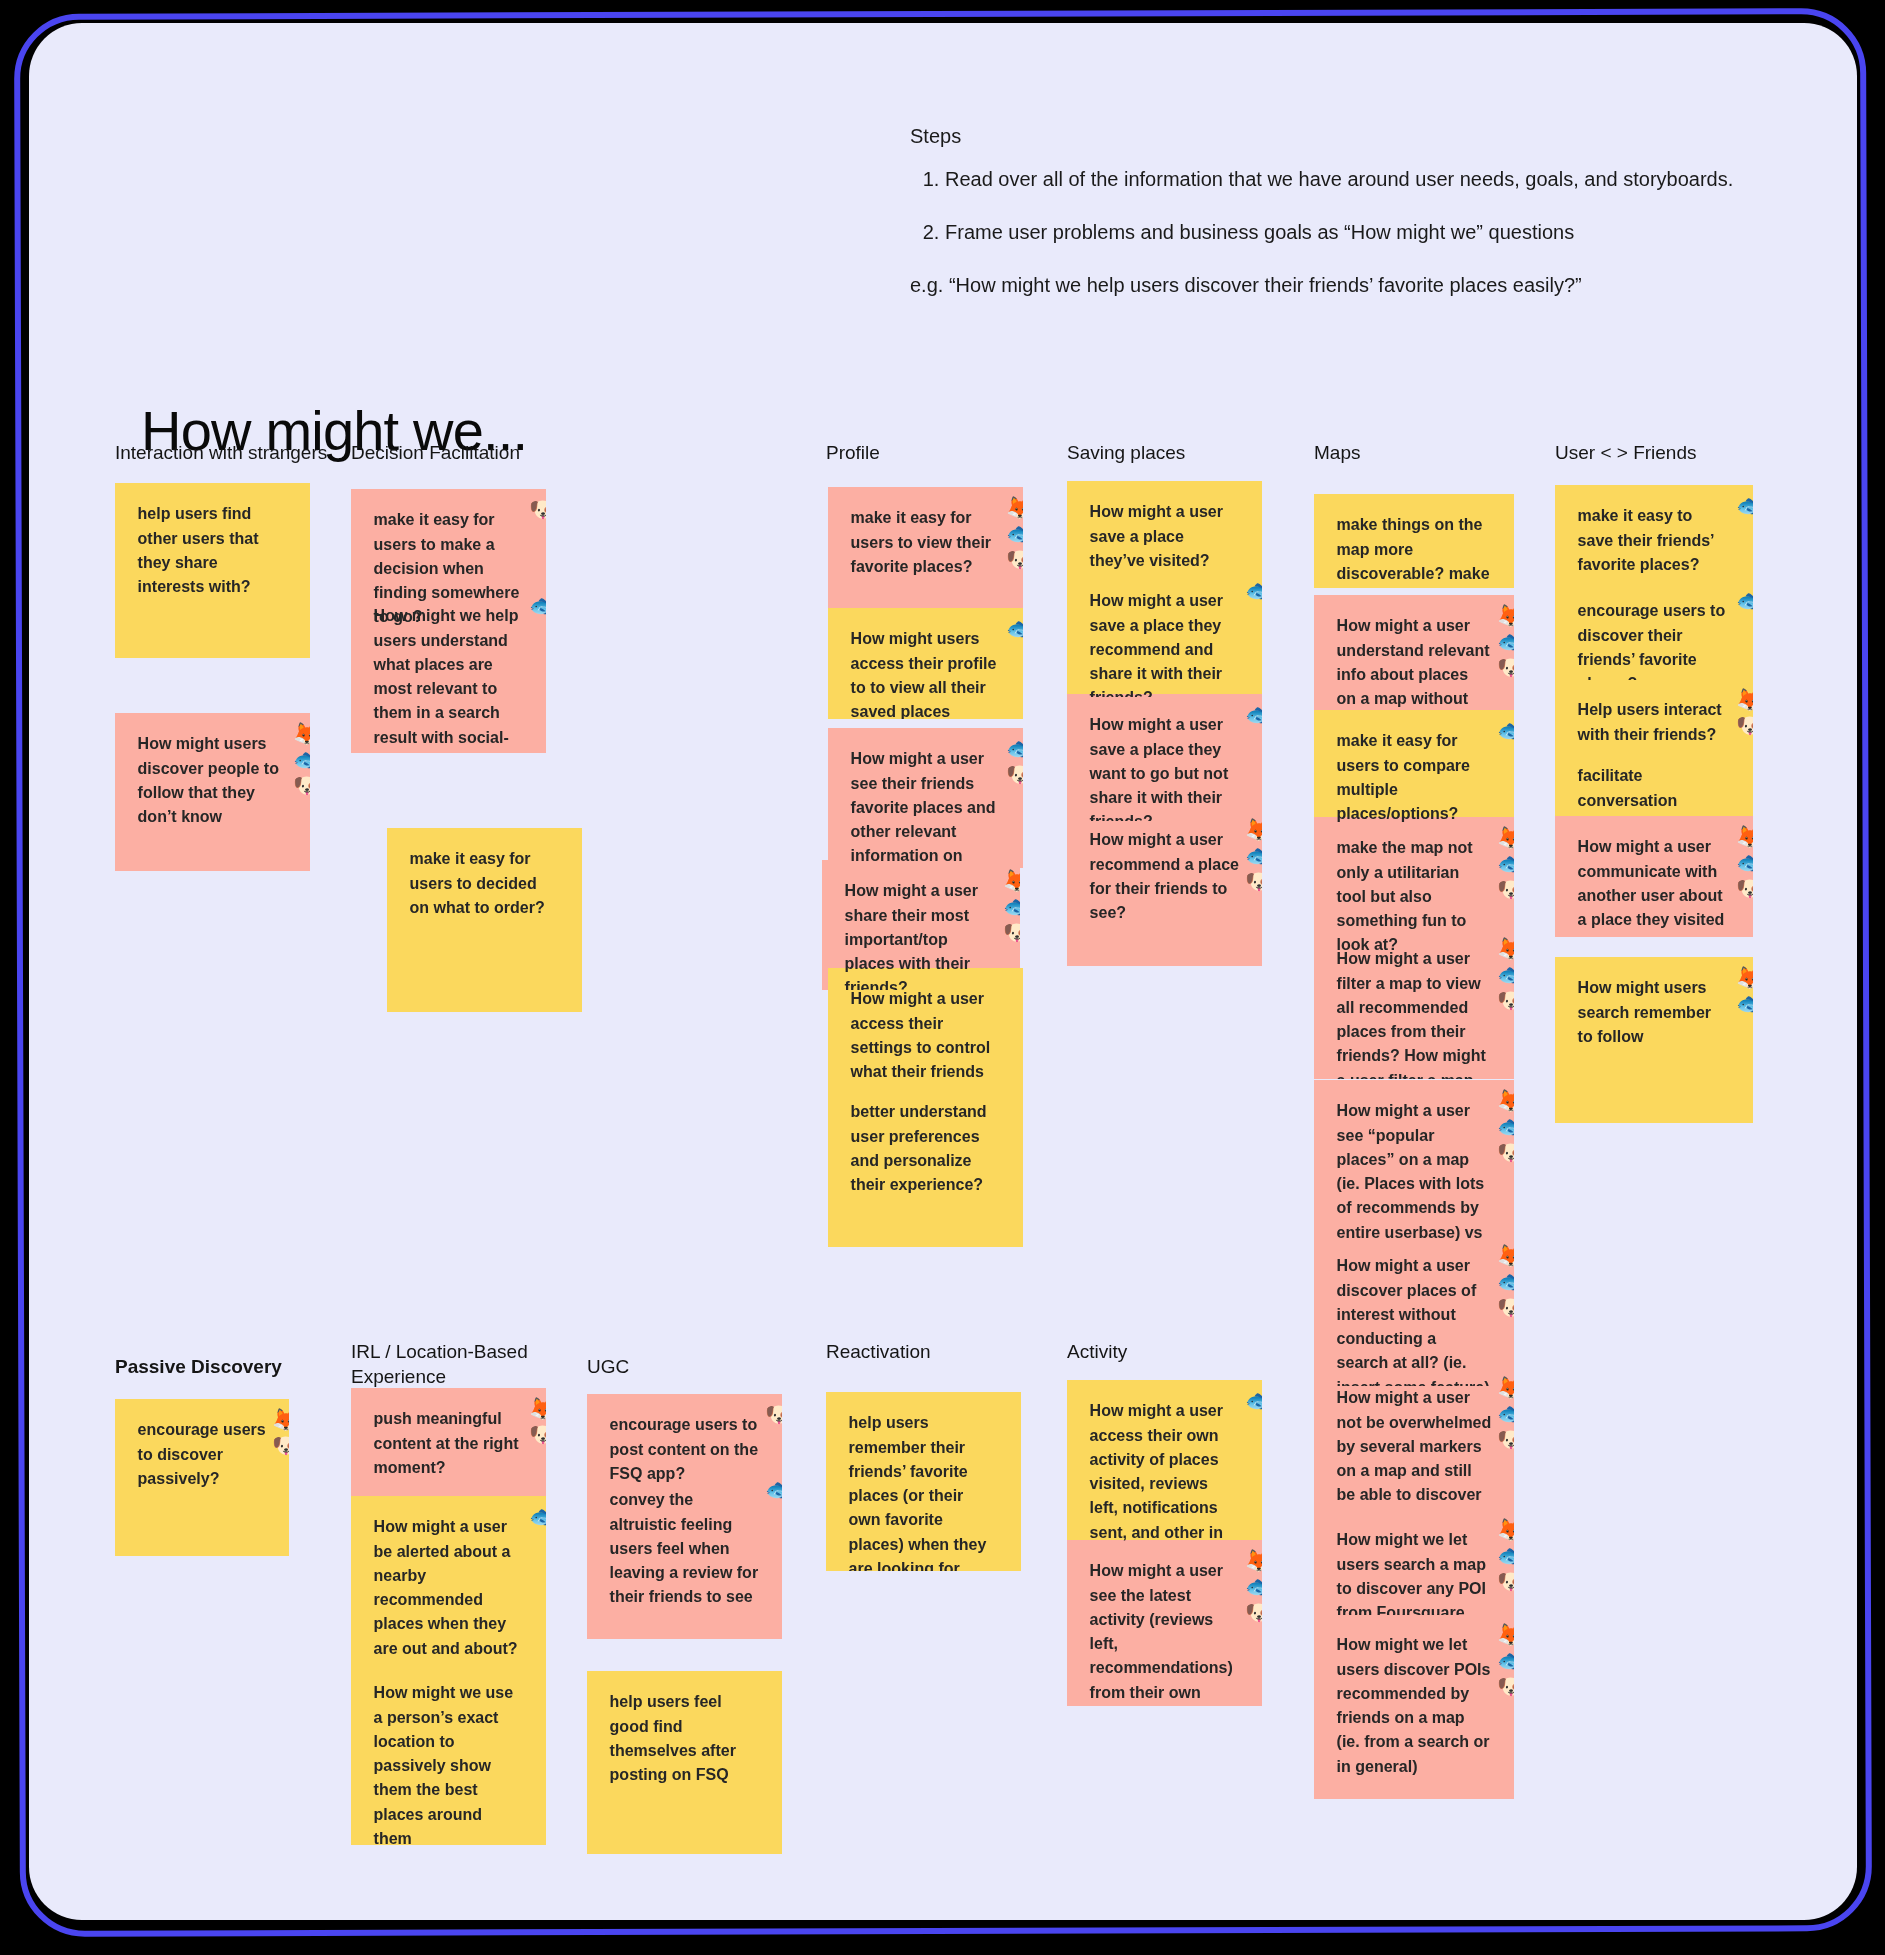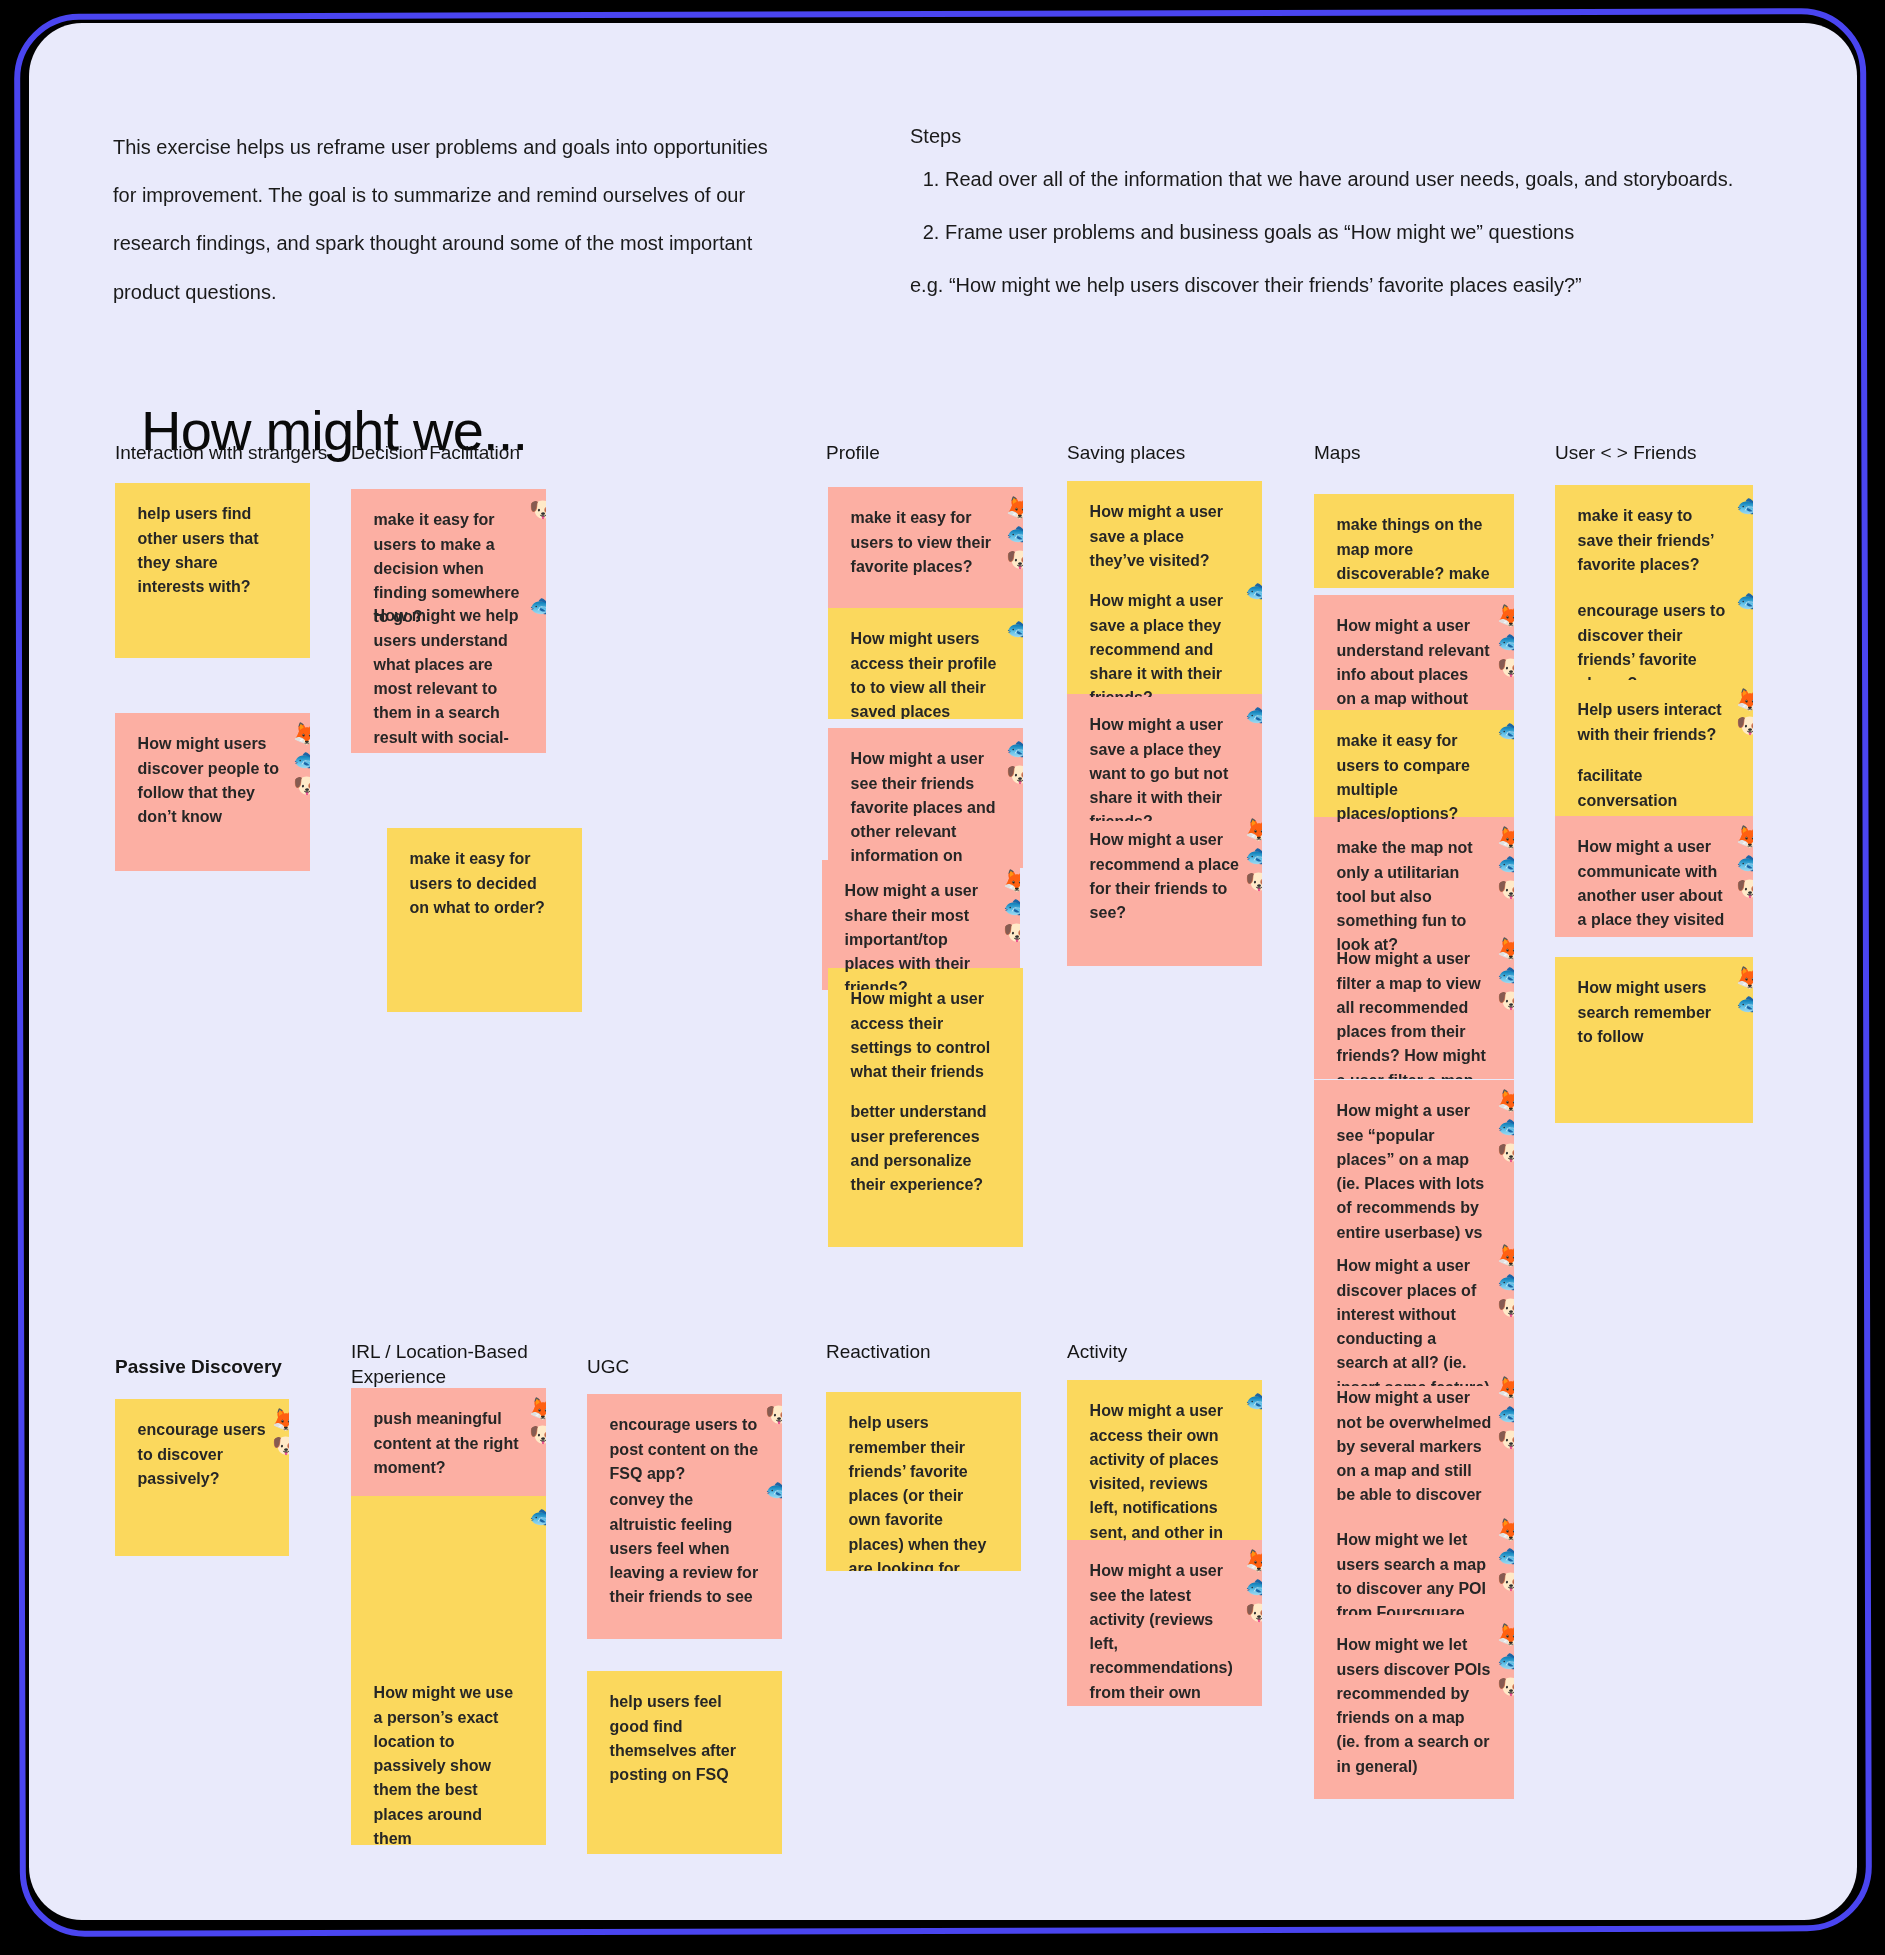--- a/index.html
+++ b/index.html
@@ -74,21 +74,20 @@
     z-index:5;
   }
 </style>
 </head>
 <body>
 
 <div id="frame-outer"></div>
 
 <div id="canvas">
 
-  <div id="intro">This exercise helps us reframe user problems and goals into opportunities for improvement. The goal is to summarize and remind ourselves of our research findings, and spark thought around some of the most important product questions.</div>
 
   <div id="steps">
     <div class="steps-title">Steps</div>
     <ol>
       <li>Read over all of the information that we have around user needs, goals, and storyboards.</li>
       <li>Frame user problems and business goals as “How might we” questions</li>
     </ol>
     <div class="eg">e.g. “How might we help users discover their friends’ favorite places easily?”</div>
   </div>
 
@@ -305,20 +304,21 @@
       </div>
       <div class="col-title" style="left: 322px; top: 1316px; width: 219px;">IRL / Location-Based Experience</div>
       <div class="note p" style="left: 322px; top: 1365px; width: 195px; height: 108px;">
         <div class="body">push meaningful content at the right moment?</div>
         <div class="stamps" style="top: 10.6px;">
           <span>🦊</span>
           <span>🐶</span>
         </div>
       </div>
       <div class="note y" style="left: 322px; top: 1473px; width: 195px; height: 166px;">
+        <div class="body">How might a user be alerted about a nearby recommended places when they are out and about?</div>
         <div class="stamps" style="top: 10.6px;">
           <span>🐟</span>
         </div>
       </div>
       <div class="note y" style="left: 322px; top: 1639px; width: 195px; height: 183px;">
         <div class="body">How might we use a person’s exact location to passively show them the best places around them</div>
       </div>
       <div class="col-title" style="left: 558px; top: 1331px; width: 219px;">UGC</div>
       <div class="note p" style="left: 558px; top: 1371px; width: 195px; height: 96px;">
         <div class="body">encourage users to post content on the FSQ app?</div>

